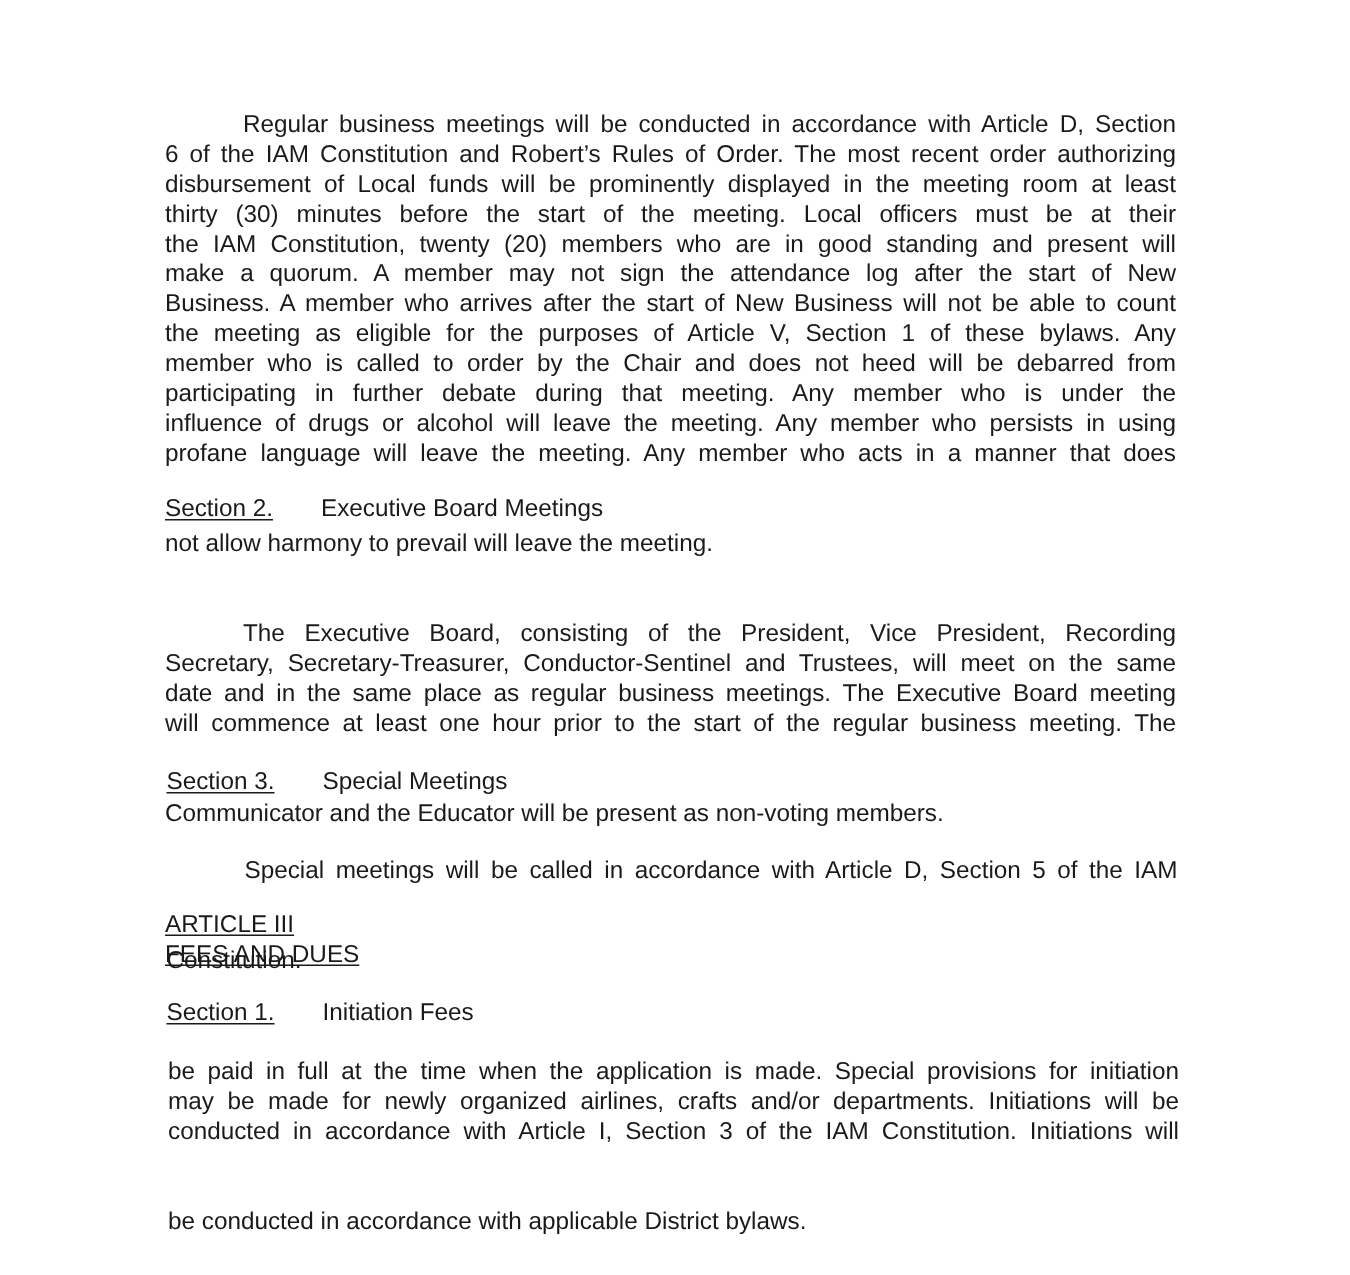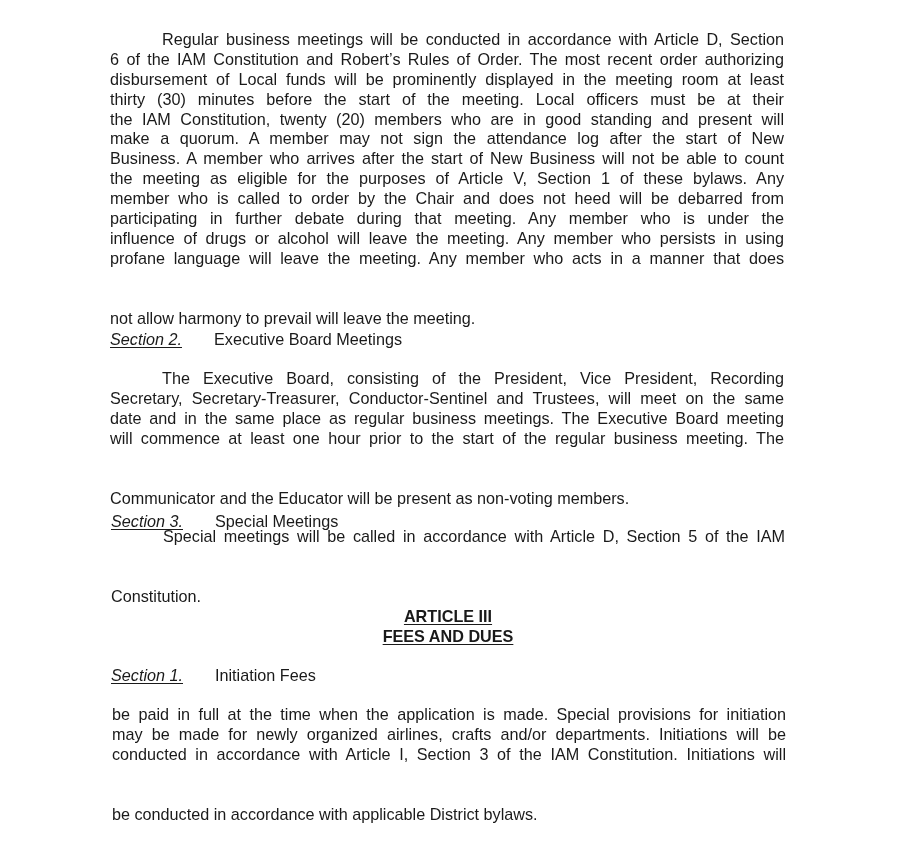--- a/index.html
+++ b/index.html
@@ -29,40 +29,39 @@
   .line {
     display: block;
     text-align: justify;
     text-align-last: justify;
     white-space: nowrap;
     height: 19.9px;
     overflow: visible;
   }
   .line.first {
     padding-left: 52px;
+    margin-top: 44px;
   }
   .line.last {
     text-align-last: left;
     margin-top: 40px;
   }
   .section-heading {
     margin: 0;
     height: 20px;
     white-space: nowrap;
   }
   .section-num {
     text-decoration: underline;
     text-underline-offset: 2px;
     display: inline-block;
     width: 104px;
-    font-style: italic;
   }
   .article-heading {
-    text-align: center;
-    font-weight: bold;
+    font-weight: normal;
     line-height: 19.9px;
   }
   .article-heading span {
     text-decoration: underline;
     text-underline-offset: 2px;
   }
 </style>
 </head>
 <body>
 

